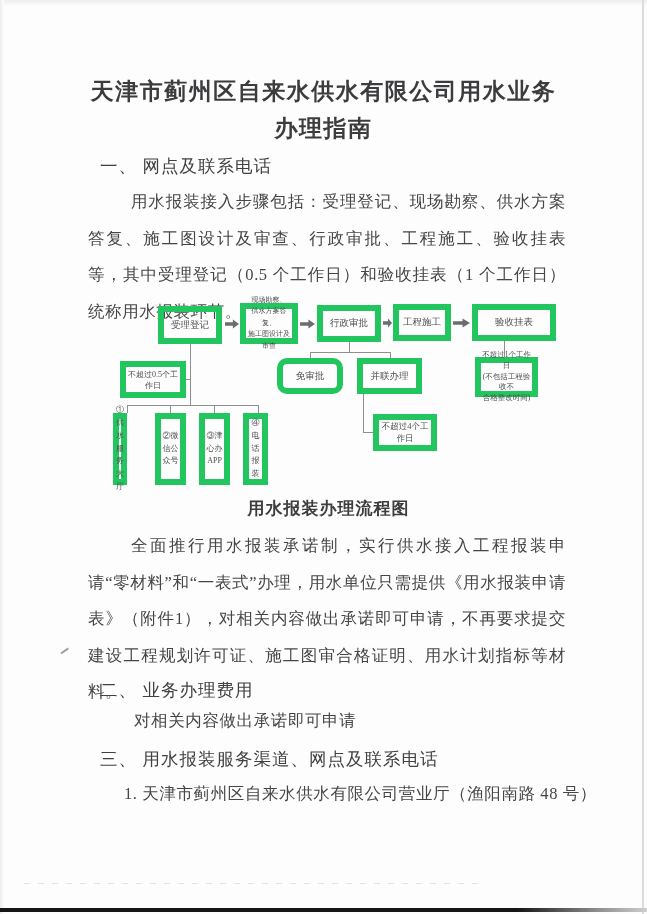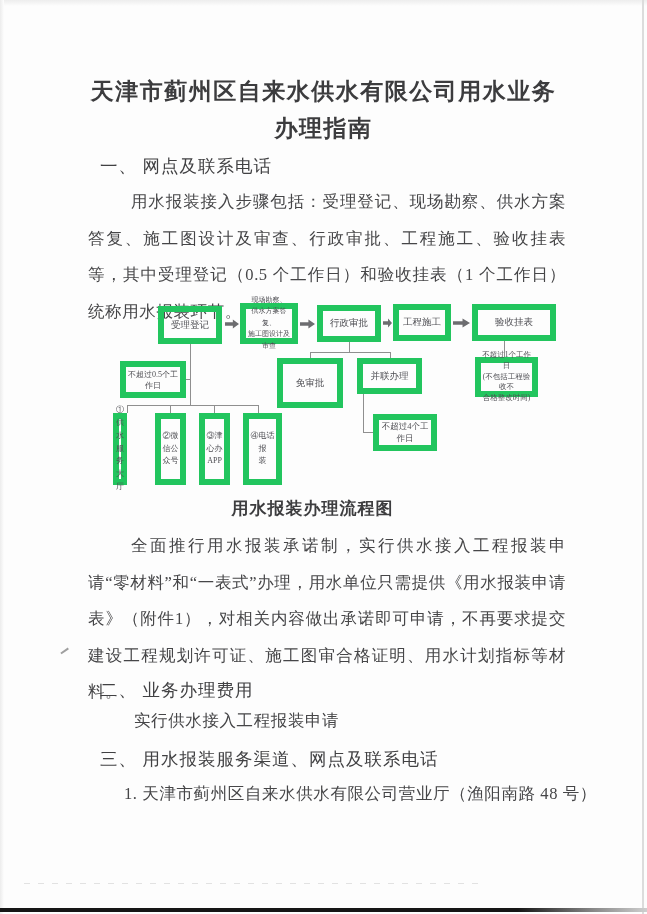--- a/index.html
+++ b/index.html
@@ -22,43 +22,43 @@
   .pen-mark{position:absolute;left:60px;top:650px;width:9px;height:1.5px;background:#9f9f9f;
     transform:rotate(-35deg);}
   
   .title-line{position:absolute;left:0;width:647px;text-align:center;
     font-size:23px;font-weight:bold;color:#3c3c3e;letter-spacing:1.5px;}
   .t1{top:76px;} .t2{top:113px;}
   .heading{position:absolute;left:100px;font-size:17.5px;color:#414143;letter-spacing:1px;}
   .para{position:absolute;left:88px;width:478px;font-size:16.5px;line-height:36.5px;
     color:#464648;text-align:justify;text-indent:2.6em;letter-spacing:0.6px;}
   .sub-line{position:absolute;font-size:16.5px;color:#464648;letter-spacing:0.6px;}
-  .flow-caption{position:absolute;left:0;top:497px;width:625px;text-align:center;
+  .flow-caption{position:absolute;left:16px;top:497px;width:625px;text-align:center;
     font-size:17px;font-weight:bold;color:#3d3d3f;letter-spacing:1px;}
   
   .flow{position:absolute;left:0;top:298px;width:647px;height:196px;}
   .fb{position:absolute;box-sizing:border-box;border:6px solid #22c55e;
     display:flex;align-items:center;justify-content:center;text-align:center;
     color:#4d4d52;white-space:pre-line;background:rgba(255,255,255,.0);}
   .ln{position:absolute;background:#8f8f8f;}
   .arr{position:absolute;background:#6d6d70;
     clip-path:polygon(0 32%,56% 32%,56% 6%,100% 50%,56% 94%,56% 68%,0 68%);}
   .b1{left:158px;top:8px;width:64px;height:38px;font-size:9.5px;}
   .b2{left:240px;top:5px;width:58px;height:41px;font-size:7px;line-height:1.65;}
   .b3{left:317px;top:7px;width:64px;height:37px;font-size:9.5px;}
   .b4{left:393px;top:6px;width:58px;height:37px;font-size:9.5px;}
   .b5{left:472px;top:6px;width:84px;height:37px;font-size:9.5px;}
   .b6{left:120px;top:63px;width:66px;height:37px;font-size:8px;}
-  .b7{left:277px;top:60px;width:66px;height:50px;font-size:9.5px;}
+  .b7{left:277px;top:60px;width:66px;height:36px;font-size:9.5px;border-radius:10px;}
   .b8{left:357px;top:60px;width:65px;height:36px;font-size:9.5px;}
   .b9{left:373px;top:116px;width:64px;height:37px;font-size:8.5px;}
   .b10{left:475px;top:59px;width:63px;height:40px;font-size:7.5px;line-height:1.45;}
   .tch{top:115px;height:72px;font-size:8px;line-height:1.6;}
   .c1{left:113px;width:14px;} .c2{left:155px;width:31px;}
-  .c3{left:199px;width:31px;} .c4{left:243px;width:39px;}
+  .c3{left:199px;width:31px;} .c4{left:243px;width:25px;}
 </style>
 </head>
 <body>
 
 <div class="edge-top"></div>
 <div class="edge-left"></div>
 <div class="edge-right-line"></div>
 <div class="smudge-dots"></div>
 <div class="pen-mark"></div>
 
@@ -114,18 +114,18 @@
   <div class="ln" style="left:363px;top:96px;width:1px;height:39px;"></div>
   <div class="ln" style="left:363px;top:134px;width:10px;height:1px;"></div>
   <div class="ln" style="left:504px;top:43px;width:1px;height:16px;"></div>
 </div>
 
 <div class="flow-caption">用水报装办理流程图</div>
 
 <div class="para" style="top:528px;">全面推行用水报装承诺制，实行供水接入工程报装申请“零材料”和“一表式”办理，用水单位只需提供《用水报装申请表》（附件1），对相关内容做出承诺即可申请，不再要求提交建设工程规划许可证、施工图审合格证明、用水计划指标等材料。</div>
 
 <div class="heading" style="top:678px;">二、 业务办理费用</div>
-<div class="sub-line" style="left:134px;top:710px;">实行供水接入工程报装申请</div>
+<div class="sub-line" style="left:134px;top:710px;">对相关内容做出承诺即可申请</div>
 
 <div class="heading" style="top:747px;">三、 用水报装服务渠道、网点及联系电话</div>
 <div class="sub-line" style="left:124px;top:783px;">1. 天津市蓟州区自来水供水有限公司营业厅（渔阳南路 48 号）</div>
 
 <div class="edge-bottom-bar"></div>
 
 </body></html>

